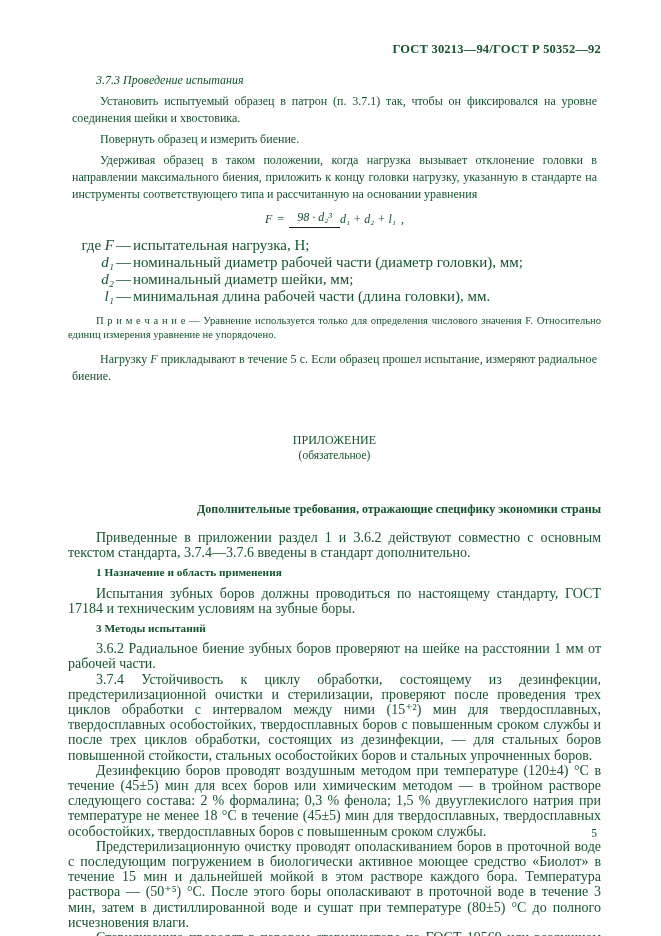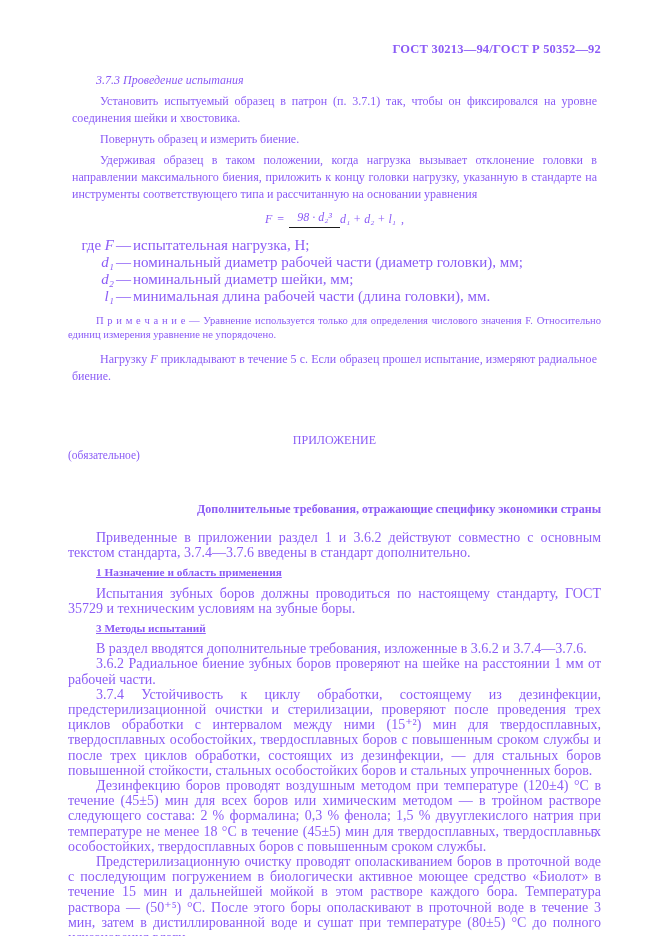--- a/index.html
+++ b/index.html
@@ -1,21 +1,21 @@
 <!DOCTYPE html>
 <html lang="ru"><head>
 <meta charset="utf-8">
 <style>
   html, body { margin:0; padding:0; background:#e8e8e8; }
   .page {
     position:relative;
     width:661px; height:936px;
     margin:0 auto;
     background:#ffffff;
-    color:#8b5cf6;
+    color:#14532d;
     font-family:"Liberation Serif","DejaVu Serif",serif;
     box-sizing:border-box;
     padding:42px 60px 0 68px;
     overflow:hidden;
   }
   
   .doc-header {
     text-align:right;
     font-weight:bold;
     font-size:12.5px;
@@ -67,21 +67,21 @@
   }
   .p-load { margin-top:9px; }
   
   .appendix-title {
     margin-top:48px;
     text-align:center;
     font-size:12px;
     line-height:15px;
   }
   .appendix-subtitle {
-    text-align:left;
+    text-align:center;
     font-size:11.5px;
     line-height:14px;
   }
   .appendix-heading {
     margin-top:40px;
     margin-bottom:13px;
     text-align:right;
     font-weight:bold;
     font-size:12px;
     line-height:15px;
@@ -91,21 +91,20 @@
     font-size:14px;
     line-height:15.2px;
     text-align:justify;
     text-indent:28px;
   }
   .a-heading {
     margin:5px 0 5px 28px;
     font-weight:bold;
     font-size:11.3px;
     line-height:15.2px;
-    text-decoration:underline;
   }
   .page-number {
     position:absolute;
     top:827px;
     right:64px;
     font-size:11.5px;
   }
 </style>
 </head>
 <body>
@@ -158,24 +157,23 @@
   <p class="b-para p-load"><span>Нагрузку</span> <span class="var">F</span> <span>прикладывают в течение 5 с. Если образец прошел испытание, измеряют радиальное биение.</span></p>
 
   <div class="appendix-title">ПРИЛОЖЕНИЕ</div>
   <div class="appendix-subtitle">(обязательное)</div>
 
   <div class="appendix-heading">Дополнительные требования, отражающие специфику экономики страны</div>
 
   <p class="a-para">Приведенные в приложении раздел 1 и 3.6.2 действуют совместно с основным текстом стандарта, 3.7.4—3.7.6 введены в стандарт дополнительно.</p>
 
   <div class="a-heading">1 Назначение и область применения</div>
-  <p class="a-para">Испытания зубных боров должны проводиться по настоящему стандарту, ГОСТ 35729 и техническим условиям на зубные боры.</p>
+  <p class="a-para">Испытания зубных боров должны проводиться по настоящему стандарту, ГОСТ 17184 и техническим условиям на зубные боры.</p>
 
   <div class="a-heading">3 Методы испытаний</div>
-  <p class="a-para">В раздел вводятся дополнительные требования, изложенные в 3.6.2 и 3.7.4—3.7.6.</p>
   <p class="a-para">3.6.2 Радиальное биение зубных боров проверяют на шейке на расстоянии 1 мм от рабочей части.</p>
   <p class="a-para">3.7.4 Устойчивость к циклу обработки, состоящему из дезинфекции, предстерилизационной очистки и стерилизации, проверяют после проведения трех циклов обработки с интервалом между ними (15⁺²) мин для твердосплавных, твердосплавных особостойких, твердосплавных боров с повышенным сроком службы и после трех циклов обработки, состоящих из дезинфекции, — для стальных боров повышенной стойкости, стальных особостойких боров и стальных упрочненных боров.</p>
   <p class="a-para">Дезинфекцию боров проводят воздушным методом при температуре (120±4) °С в течение (45±5) мин для всех боров или химическим методом — в тройном растворе следующего состава: 2 % формалина; 0,3 % фенола; 1,5 % двууглекислого натрия при температуре не менее 18 °С в течение (45±5) мин для твердосплавных, твердосплавных особостойких, твердосплавных боров с повышенным сроком службы.</p>
   <p class="a-para">Предстерилизационную очистку проводят ополаскиванием боров в проточной воде с последующим погружением в биологически активное моющее средство «Биолот» в течение 15 мин и дальнейшей мойкой в этом растворе каждого бора. Температура раствора — (50⁺⁵) °С. После этого боры ополаскивают в проточной воде в течение 3 мин, затем в дистиллированной воде и сушат при температуре (80±5) °С до полного исчезновения влаги.</p>
   <p class="a-para">Стерилизацию проводят в паровом стерилизаторе по ГОСТ 19569 или воздушном стерилизаторе по ГОСТ 22649.</p>
 
   <div class="page-number">5</div>
 
 </div>
 

